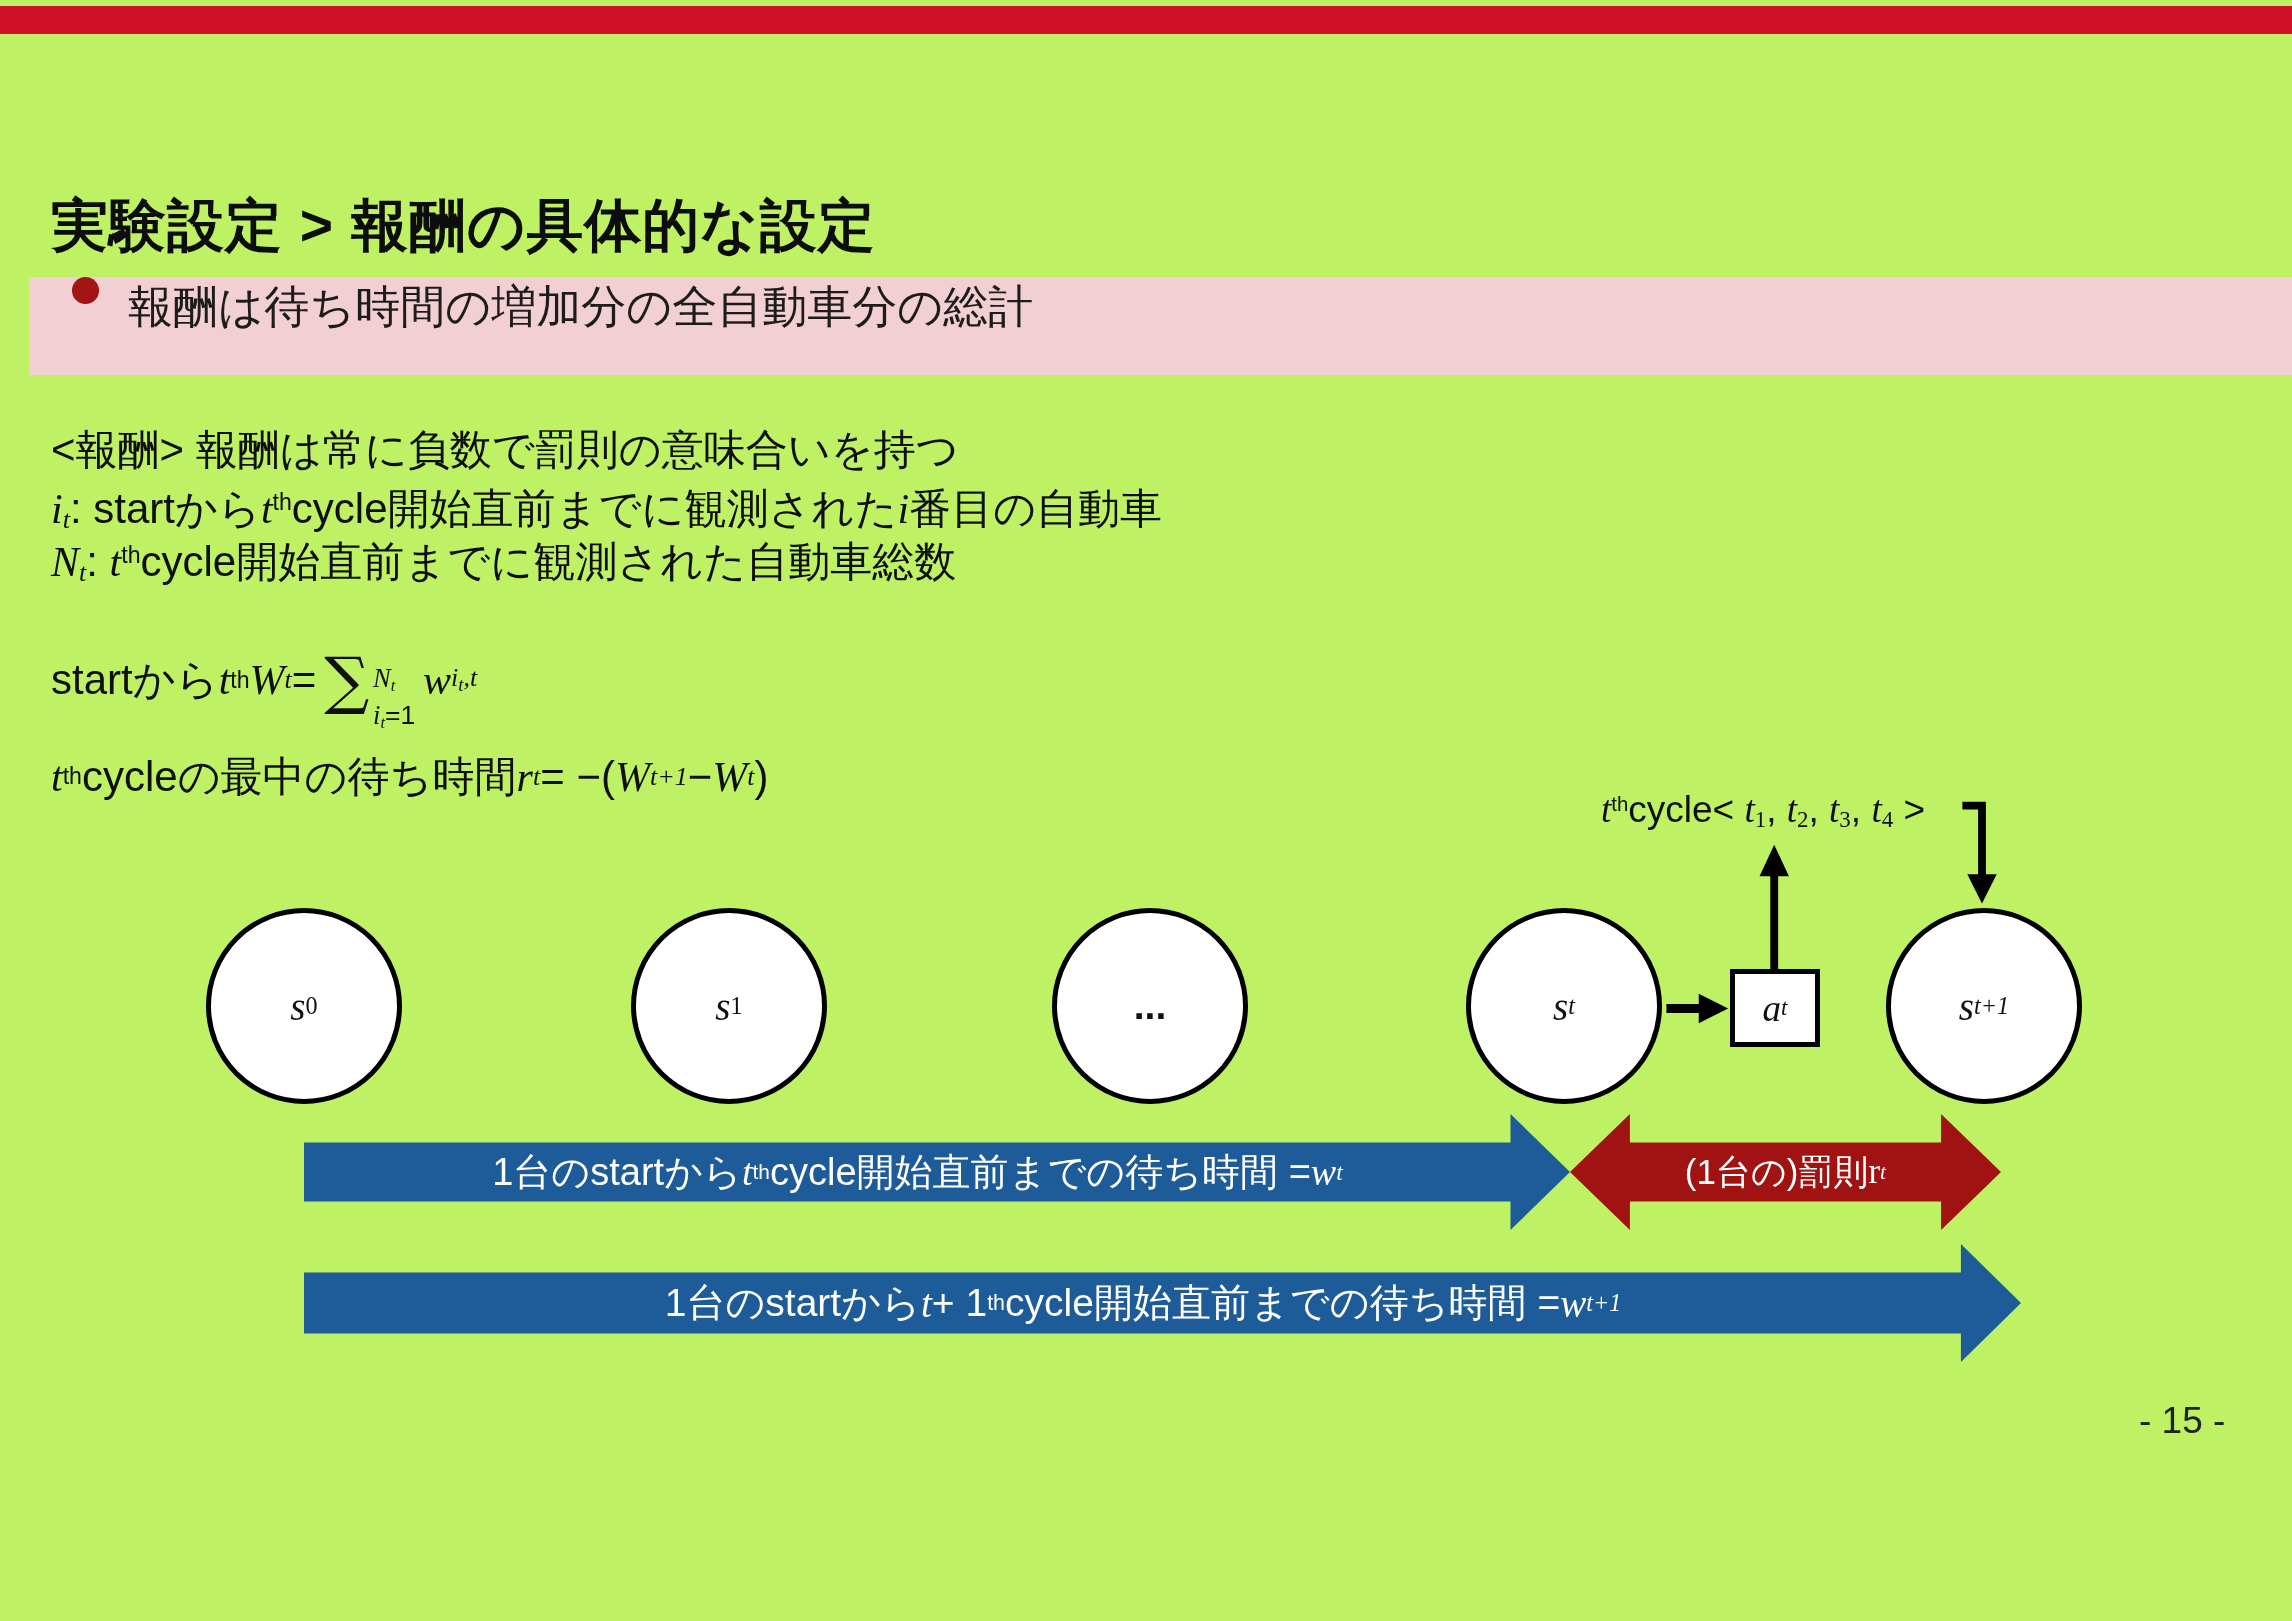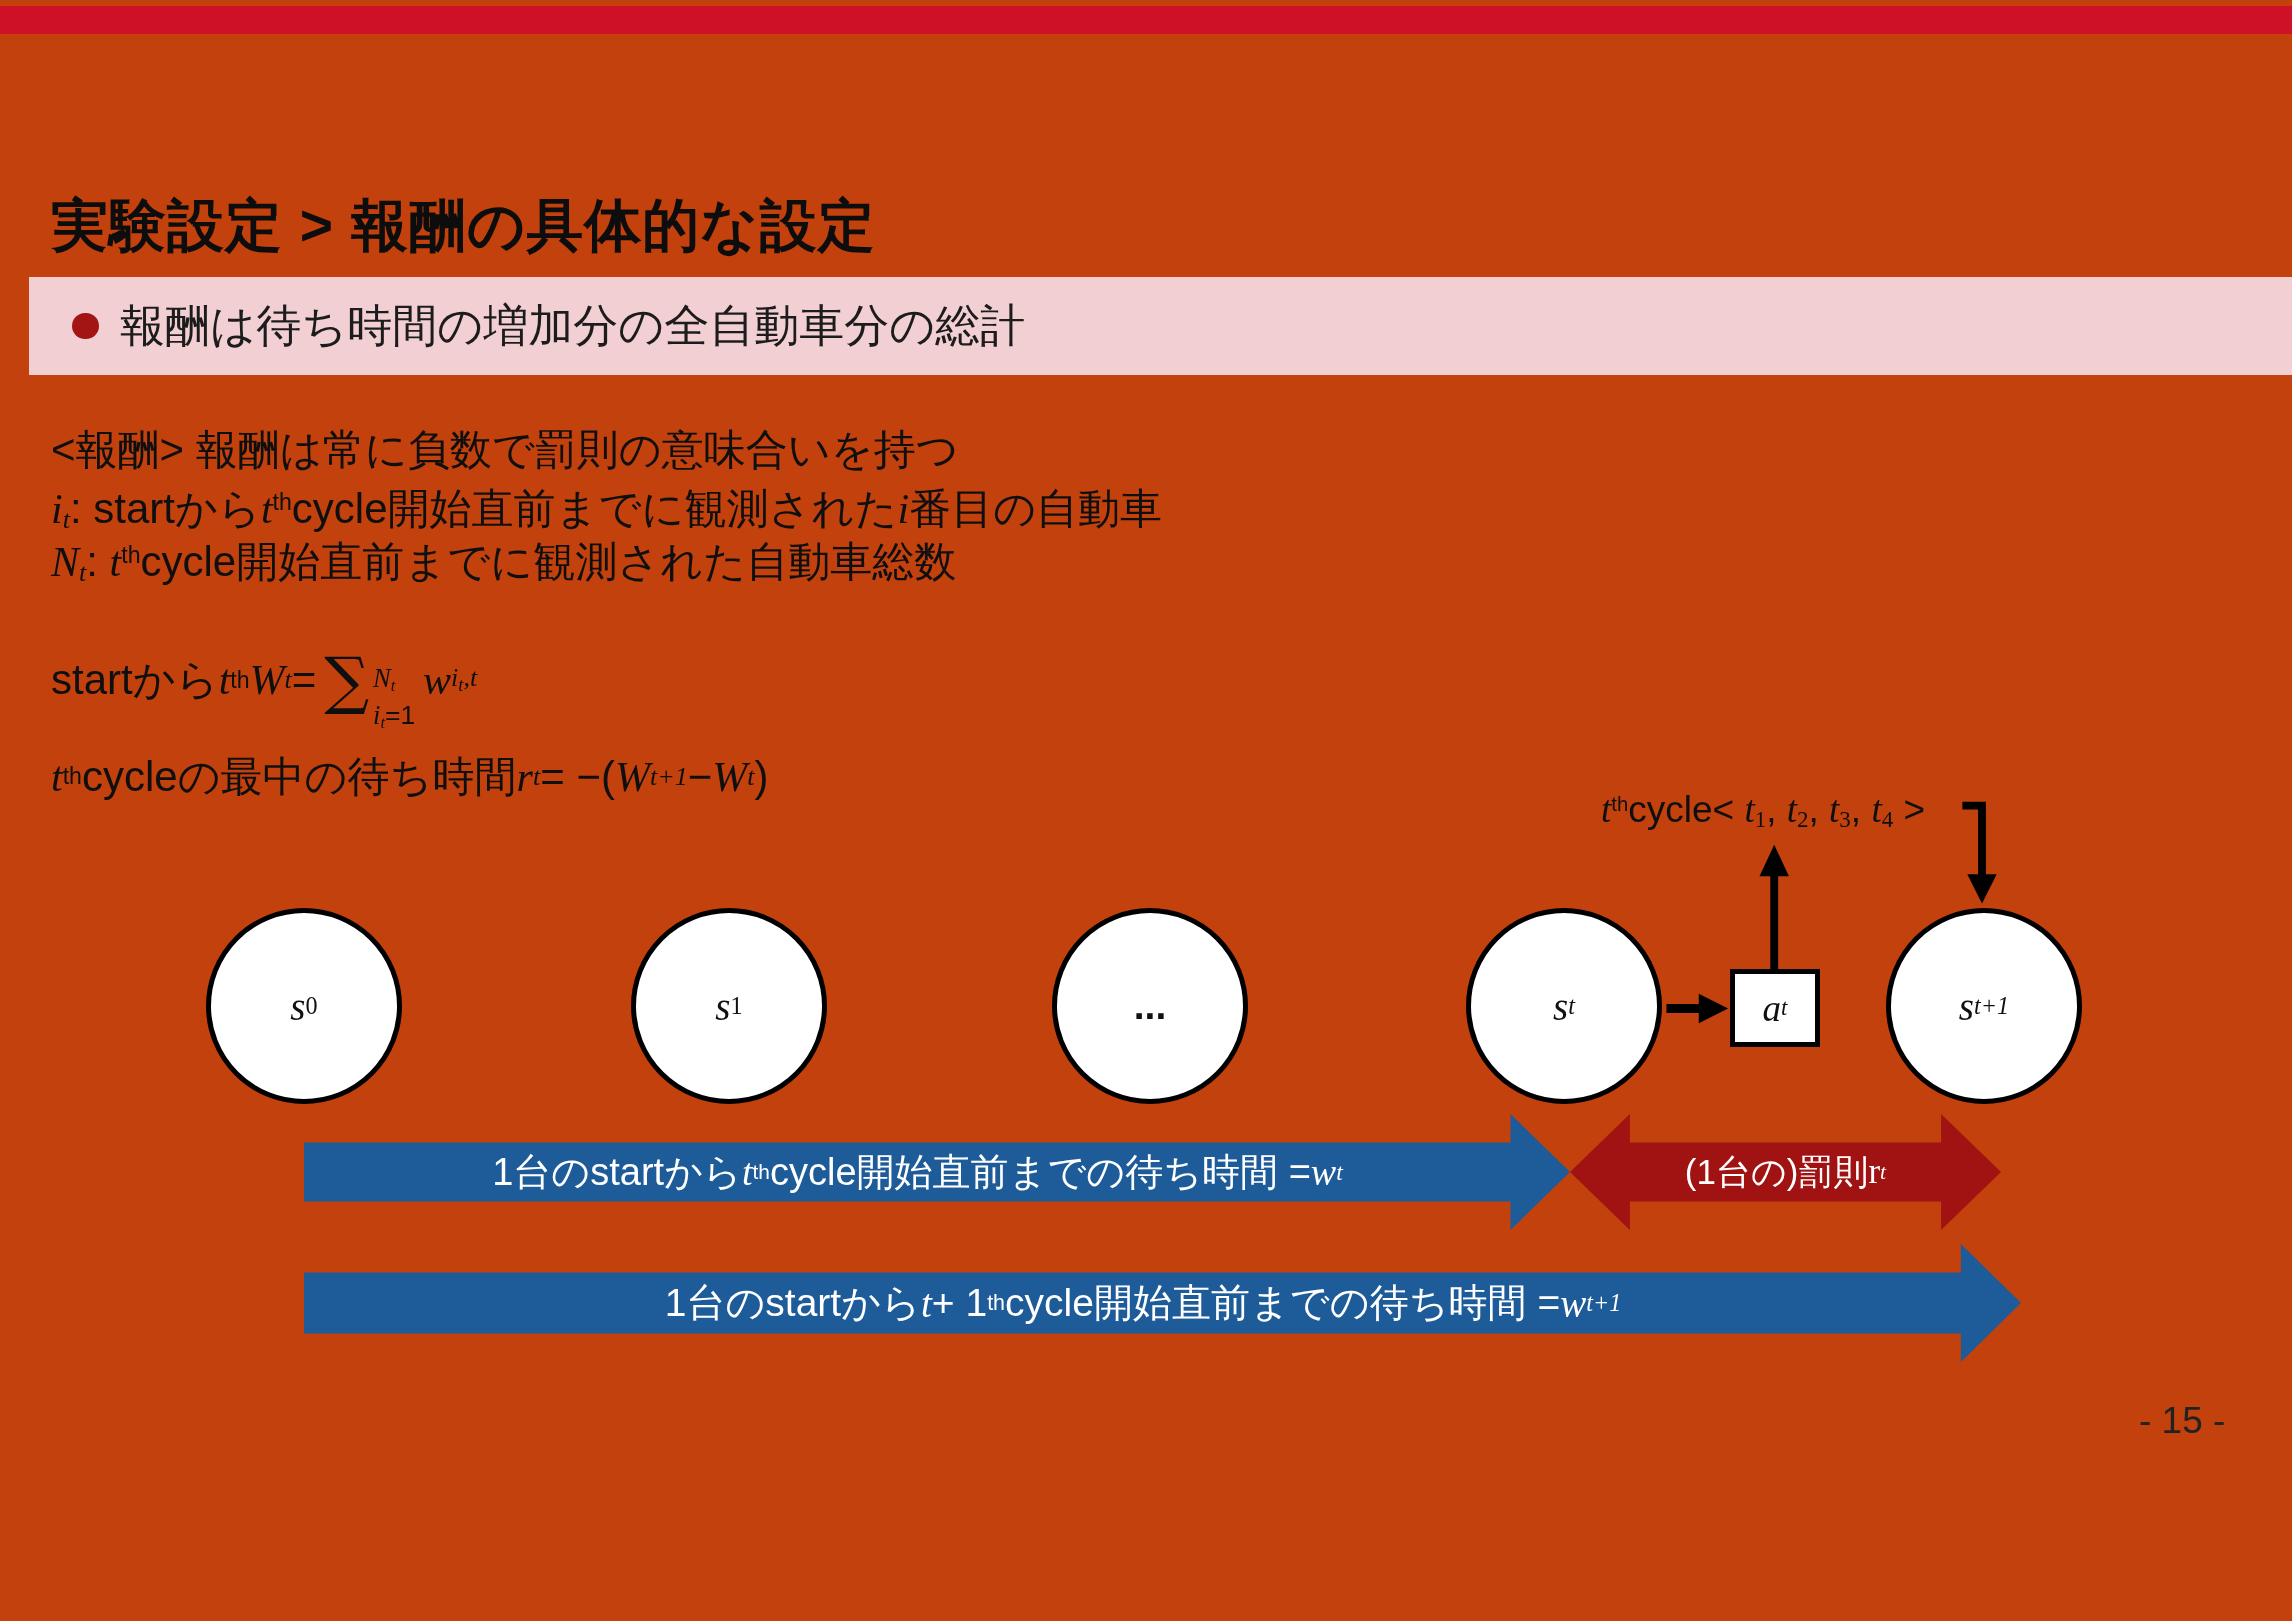--- a/index.html
+++ b/index.html
@@ -1,25 +1,25 @@
 <!DOCTYPE html>
 <html><head>
 <meta charset="utf-8">
 <style>
   html,body{margin:0;padding:0;background:#e8e8e8;}
   #slide{
-    position:relative;width:2293px;height:1621px;background:#c2410c;overflow:hidden;
+    position:relative;width:2293px;height:1621px;background:#bef264;overflow:hidden;
     font-family:"Liberation Sans","DejaVu Sans",sans-serif;color:#111;
   }
   
   .top-bar{position:absolute;left:0;top:5.9px;width:100%;height:28px;background:#CE1126;}
   
   .title{position:absolute;left:51px;top:188px;font-size:57px;font-weight:bold;letter-spacing:1px;color:#0d0d0d;white-space:nowrap;}
   
-  .banner{position:absolute;left:29px;top:277px;width:2263px;height:98px;background:#F2CFD3;display:flex;align-items:center;}
+  .banner{position:absolute;left:29px;top:277px;width:2263px;height:98px;background:#F2CFD3;display:flex;gap:8px;}
   .bullet{width:26.5px;height:26.5px;border-radius:50%;background:#A31515;margin-left:43px;flex:0 0 auto;}
   .banner-text{margin-left:21.6px;font-size:45px;color:#1c1c1c;white-space:nowrap;}
   
   .bline{position:absolute;left:51px;font-size:42px;line-height:53px;white-space:nowrap;color:#0f0f0f;}
   .mv{font-family:"Liberation Serif","DejaVu Serif",serif;font-style:italic;}
   .mr{font-family:"Liberation Serif","DejaVu Serif",serif;font-style:normal;}
   .ms{font-family:"Liberation Serif","DejaVu Serif",serif;font-style:italic;font-size:0.62em;vertical-align:-0.22em;}
   .ms2{font-family:"Liberation Serif","DejaVu Serif",serif;font-style:italic;font-size:0.72em;vertical-align:-0.28em;}
   .msr{font-family:"Liberation Serif","DejaVu Serif",serif;font-style:normal;font-size:0.62em;vertical-align:-0.22em;}
   .sup{font-size:0.55em;vertical-align:0.55em;font-style:normal;font-family:"Liberation Sans","DejaVu Sans",sans-serif;text-align:center;}

